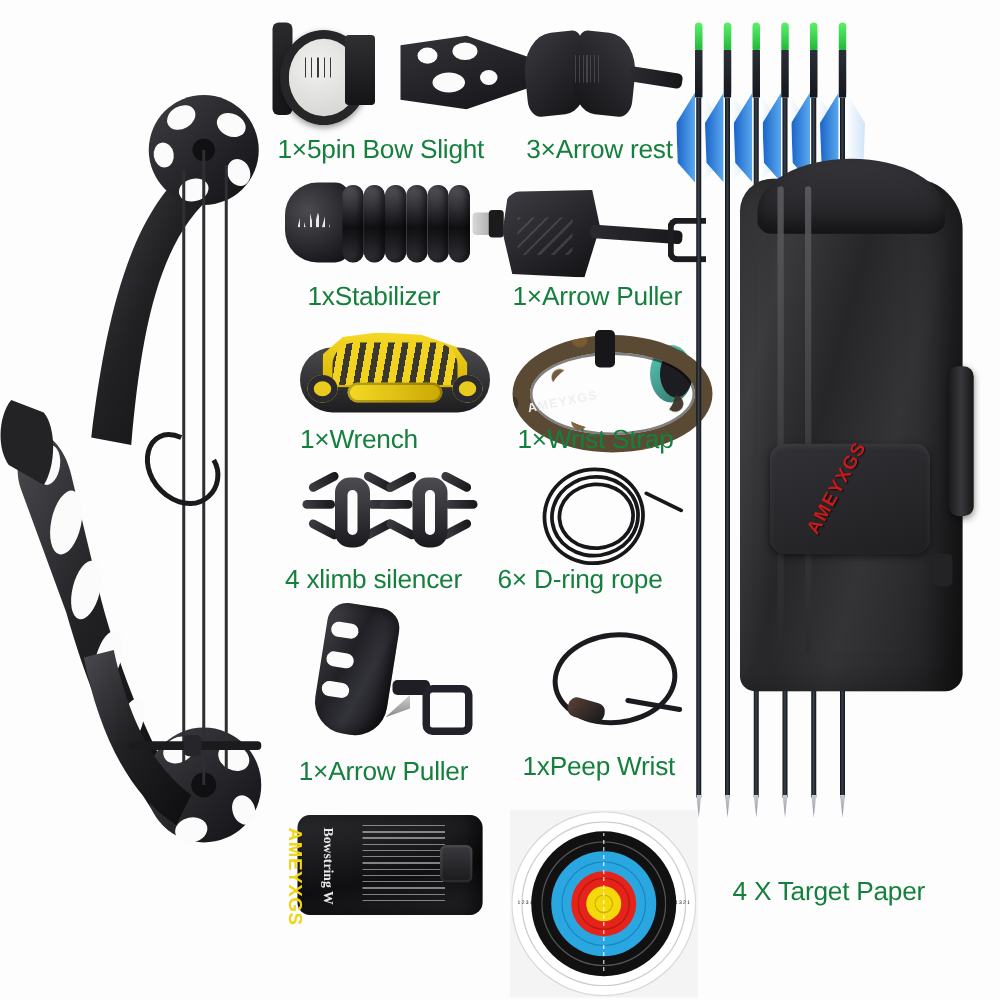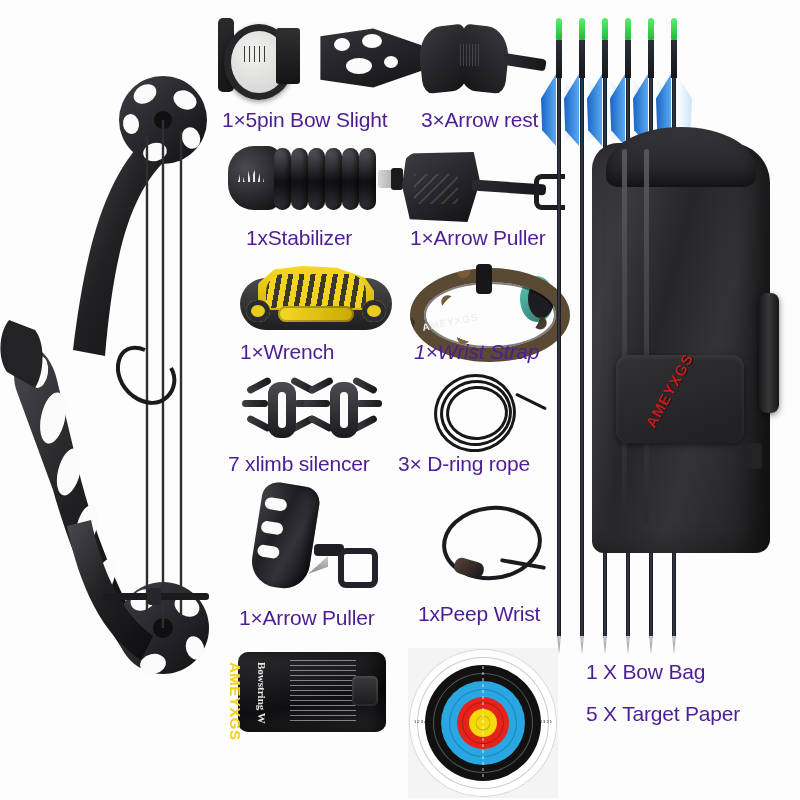--- a/index.html
+++ b/index.html
@@ -8,21 +8,21 @@
     background:#ffffff;
     font-family:"Liberation Sans", sans-serif;
     overflow:hidden;
     position:relative;
     color:#111;
   }
   #stage{position:absolute;left:0;top:0;width:800px;height:800px;background:#fdfdfd;}
   .lbl{
     position:absolute;
     font-size:21px;
-    color:#4c1d95;
+    color:#15803d;
     white-space:nowrap;
     letter-spacing:-0.2px;
     font-family:"Liberation Sans", sans-serif;
   }
 
   
   #bow{position:absolute;left:-5px;top:20px;width:245px;height:690px;}
 
   
   #bowbag{
@@ -511,21 +511,20 @@
     <div class="bag-logo">AMEYXGS</div>
     <div class="bag-handle"></div>
     <div class="bag-strapclip"></div>
   </div>
 
   <div class="lbl" id="l0" style="left: 222px; top: 108px;">1×5pin Bow Slight</div>
   <div class="lbl" id="l1" style="left: 421px; top: 108px;">3×Arrow rest</div>
   <div class="lbl" id="l2" style="left: 246px; top: 226px;">1xStabilizer</div>
   <div class="lbl" id="l3" style="left: 410px; top: 226px;">1×Arrow Puller</div>
   <div class="lbl" id="l4" style="left: 240px; top: 340px;">1×Wrench</div>
-  <div class="lbl" id="l5" style="left: 414px; top: 340px; font-style: italic;">1×Wrist Strap</div>
-  <div class="lbl" id="l6" style="left: 228px; top: 452px;">7 xlimb silencer</div>
-  <div class="lbl" id="l7" style="left: 398px; top: 452px;">3×  D-ring rope</div>
+  <div class="lbl" id="l5" style="left: 414px; top: 340px;">1×Wrist Strap</div>
+  <div class="lbl" id="l6" style="left: 228px; top: 452px;">4 xlimb silencer</div>
+  <div class="lbl" id="l7" style="left: 398px; top: 452px;">6×  D-ring rope</div>
   <div class="lbl" id="l8" style="left: 239px; top: 606px;">1×Arrow Puller</div>
   <div class="lbl" id="l9" style="left: 418px; top: 602px;">1xPeep Wrist</div>
-  <div class="lbl" id="l11" style="left: 586px; top: 660px;">1 X Bow Bag</div>
-  <div class="lbl" id="l12" style="left: 586px; top: 702px;">5 X Target Paper</div>
+  <div class="lbl" id="l12" style="left: 586px; top: 702px;">4 X Target Paper</div>
 
 </div>
 
 </body></html>

